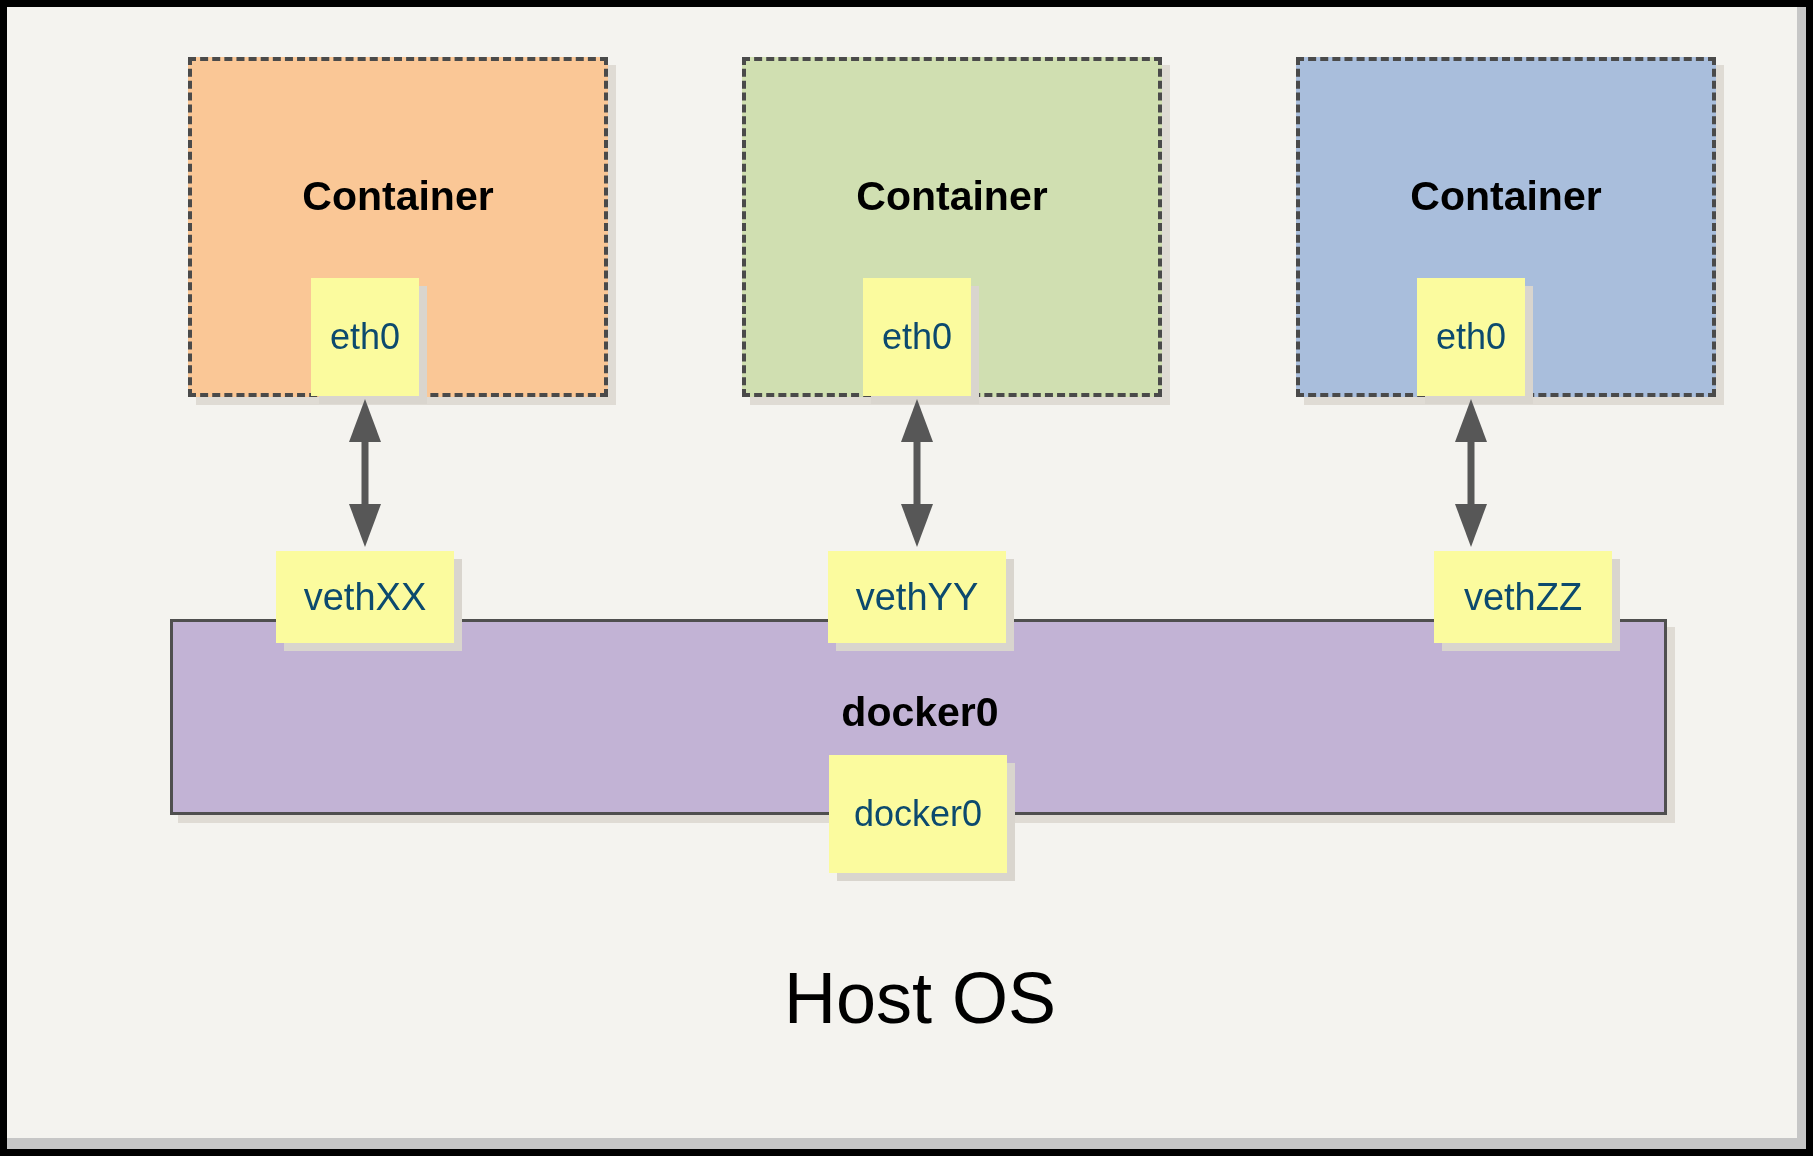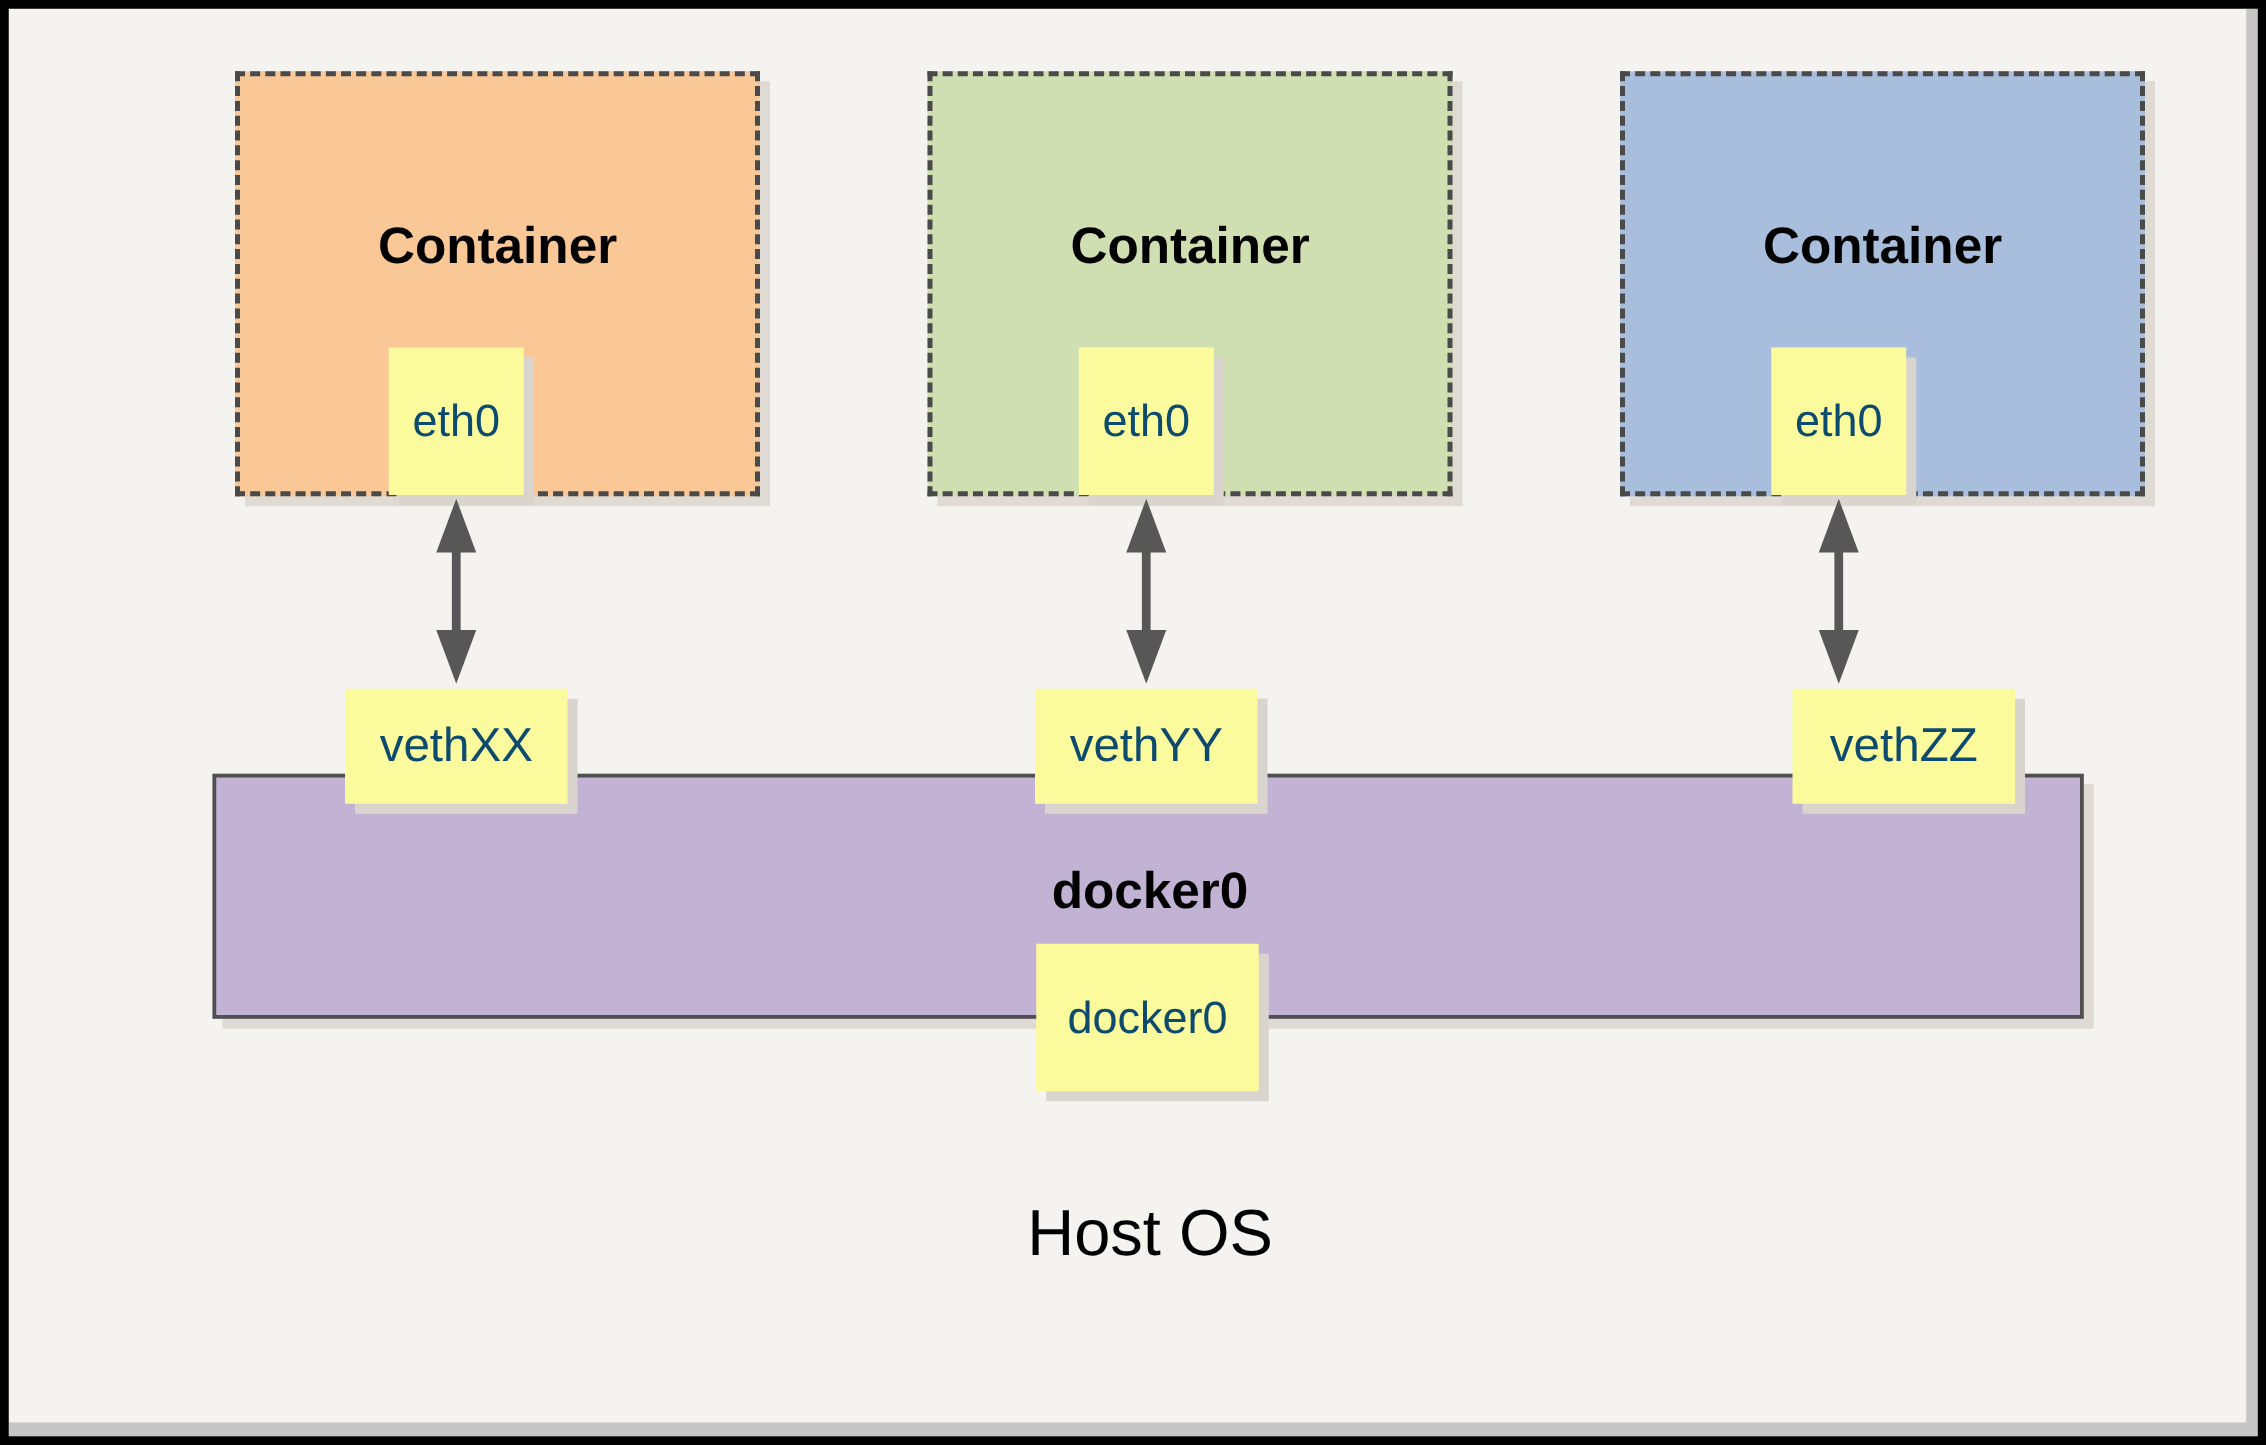--- a/index.html
+++ b/index.html
@@ -108,21 +108,21 @@
     font-size: 38px;
     color: #000;
     z-index: 5;
   }
   .host-label {
     position: absolute;
     left: 513px;
     top: 950px;
     width: 800px;
     text-align: center;
-    font-size: 52px;
+    font-size: 72px;
     font-weight: normal;
     color: #000;
   }
 </style>
 </head>
 <body>
 
 <div class="frame">
   <div class="canvas">
 

